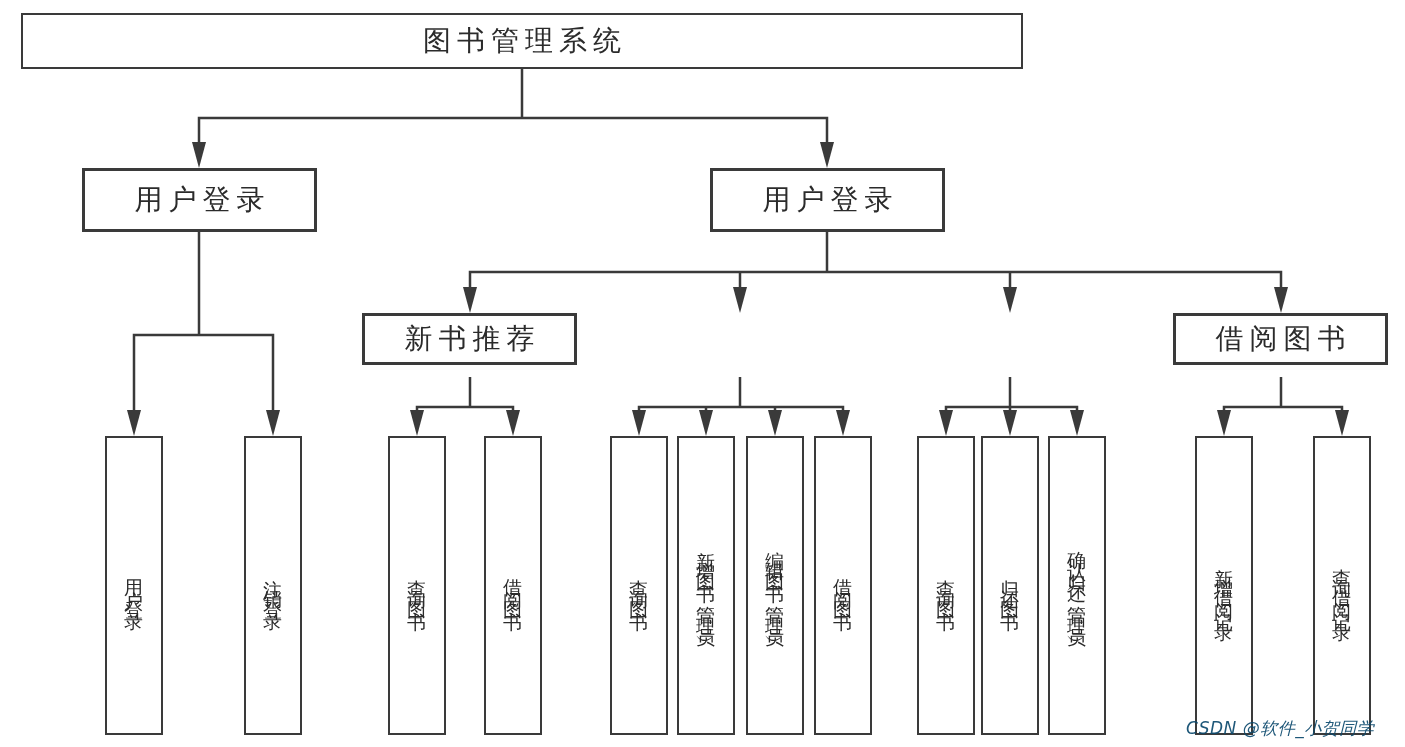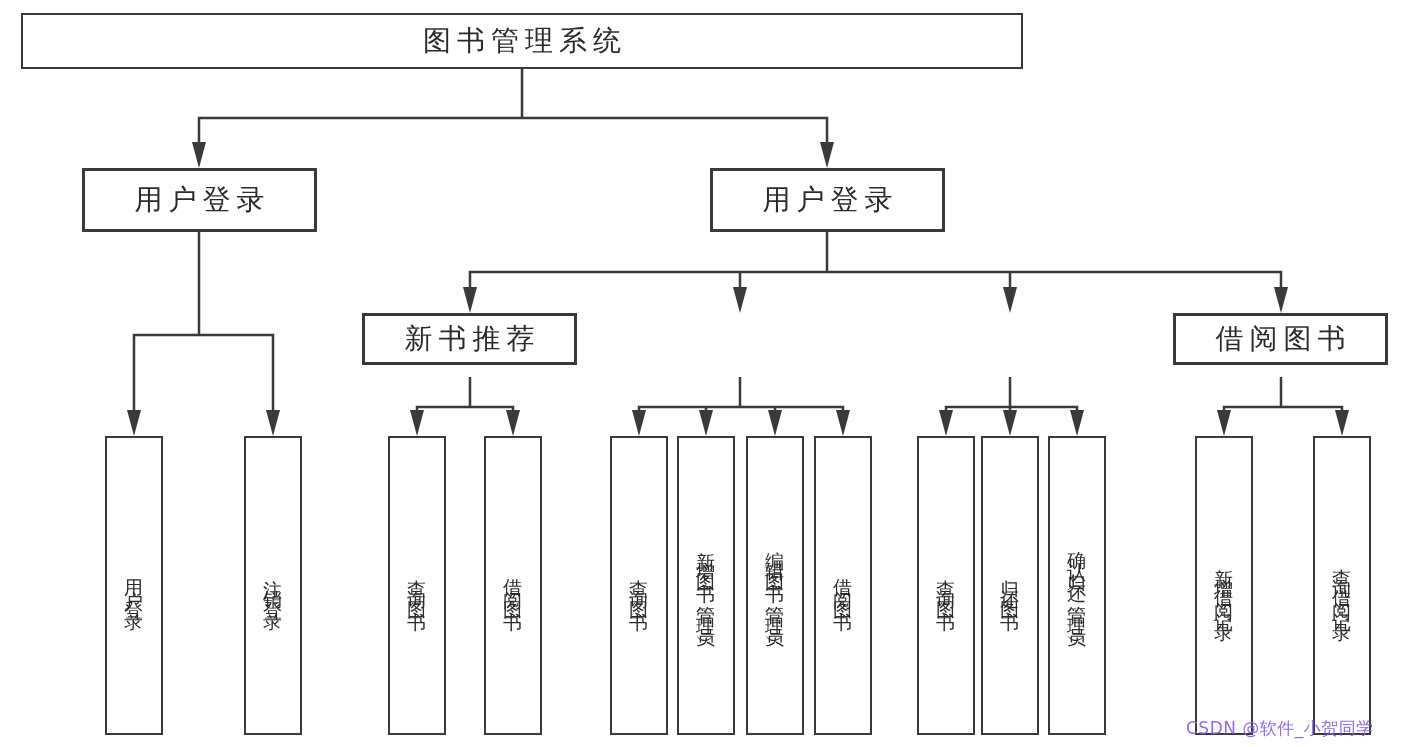--- a/index.html
+++ b/index.html
@@ -118,15 +118,15 @@
     <span class="vtext">确认归还（管理员）</span>
   </div>
 
   <div class="box lv4" style="left:1195px">
     <span class="vtext">新增借阅记录</span>
   </div>
   <div class="box lv4" style="left:1313px">
     <span class="vtext">查询借阅记录</span>
   </div>
 
-  <div class="watermark" style="color: #8b5cf6;">CSDN @软件_小贺同学</div>
+  <div class="watermark" style="color: #0c4a6e; font-style: italic;">CSDN @软件_小贺同学</div>
 
 </div>
 
 </body></html>

